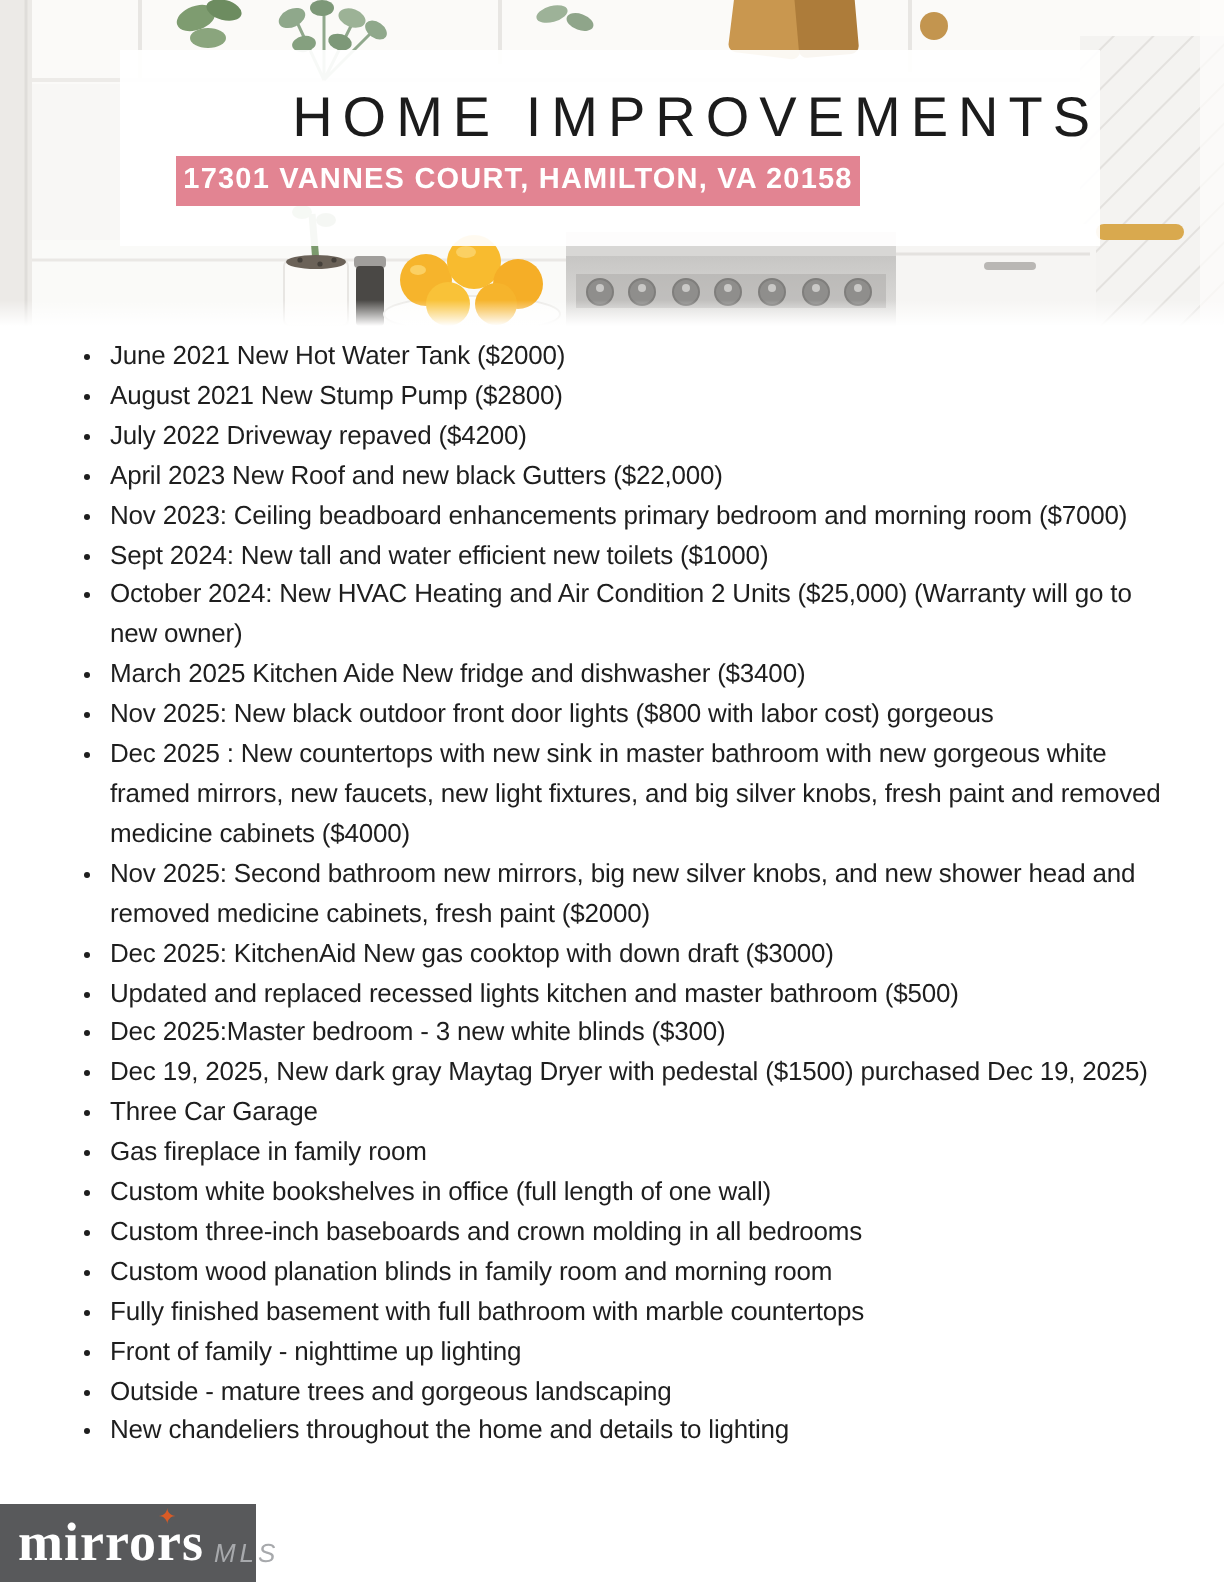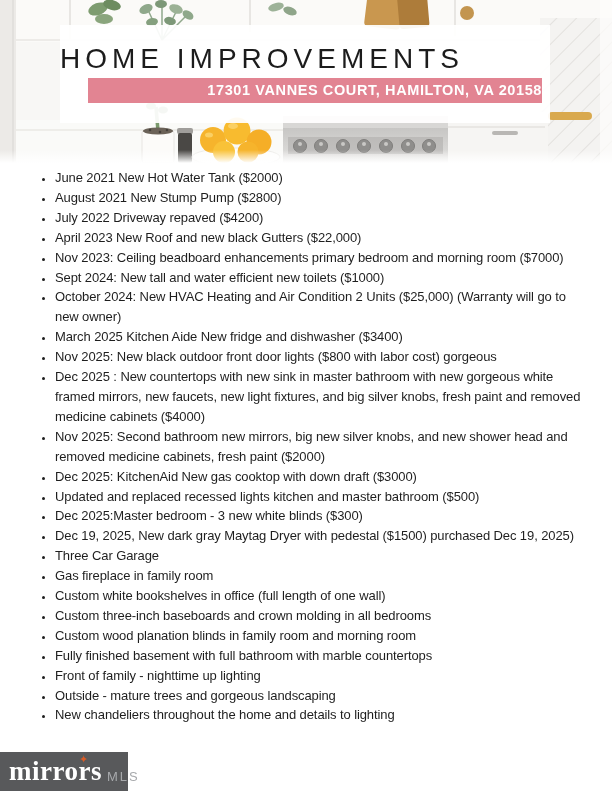--- a/index.html
+++ b/index.html
@@ -15,30 +15,30 @@
   .photo { position:absolute; left:0; top:0; width:612px; height:163px; overflow:hidden; }
   .photo svg { display:block; }
 
   
   .title-card {
     position:absolute; left:60px; top:25px; width:490px; height:98px;
     background:rgba(255,255,255,0.93);
   }
   .page-title {
     margin:0; position:absolute; left:0; right:0; top:18px;
-    text-align:left;
+    text-align:right;
     font-size:28px; font-weight:400; letter-spacing:5px;
     color:var(--title-text, #1c1c1c);
     font-family:"Liberation Sans", sans-serif;
     white-space:nowrap;
   }
   .address-banner {
-    position:absolute; left:28px; top:53px; width:454px; height:25px;
+    position:absolute; left:28px; top:53px; width:342px; height:25px;
     background:var(--banner-pink, #e28492);
-    color:#ffffff; text-align:right; line-height:25px;
+    color:#ffffff; text-align:center; line-height:25px;
     font-size:14.5px; font-weight:bold; letter-spacing:0.6px;
     white-space:nowrap;
   }
 
   
   ul.improvements {
     position:absolute; left:38px; top:168px; width:545px;
     margin:0; padding:0 0 0 17px;
     list-style:disc outside;
   }
@@ -60,20 +60,21 @@
     font-size:27px; font-weight:bold; line-height:1; letter-spacing:0.5px;
   }
   .wm-star {
     position:absolute; left:79px; top:2px;
     color:var(--wm-star, #d95b26); font-size:11px; line-height:1;
   }
   .wm-mls {
     color:var(--wm-mls, #a7a9ac); font-size:13px; letter-spacing:2px;
     margin-left:5px; align-self:flex-end; margin-bottom:7px;
     font-family:"Liberation Sans", sans-serif;
+    font-style:italic;
   }
 </style>
 </head>
 <body>
 
 <div class="page">
 
   <div class="photo">
     <svg width="612" height="163" viewBox="0 0 612 163">
       <defs>

